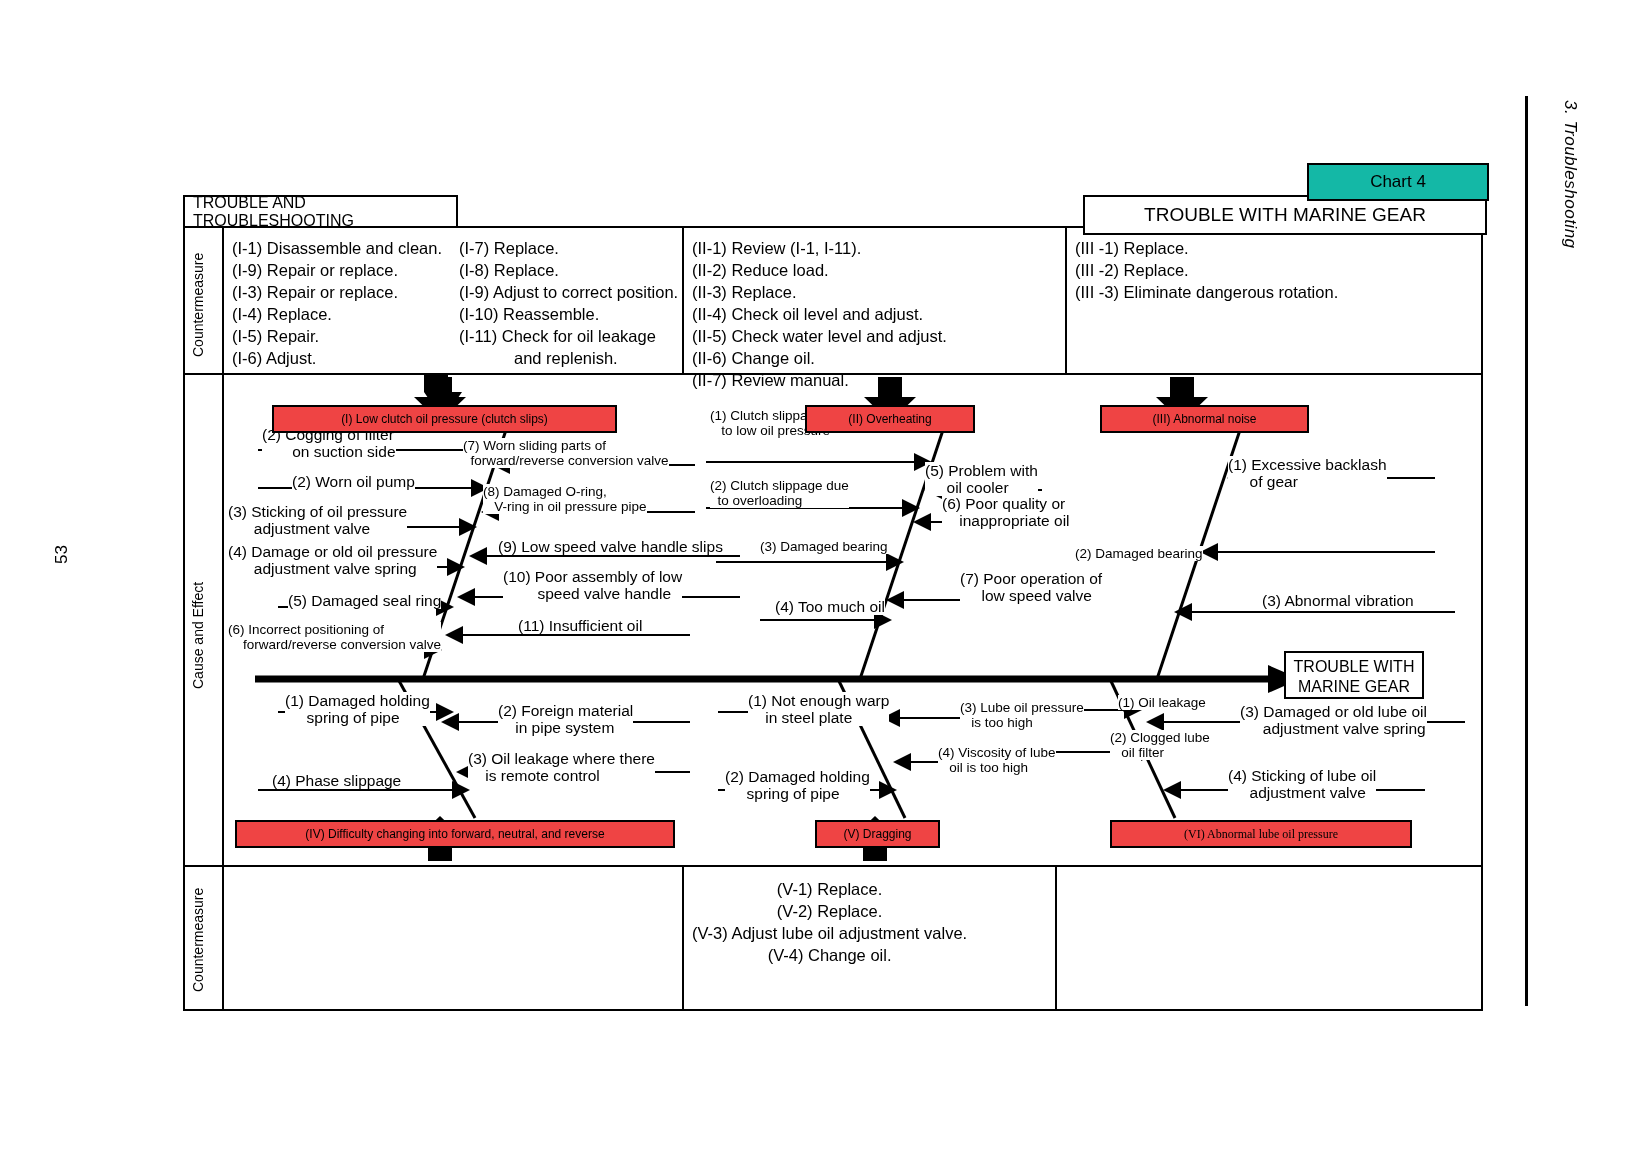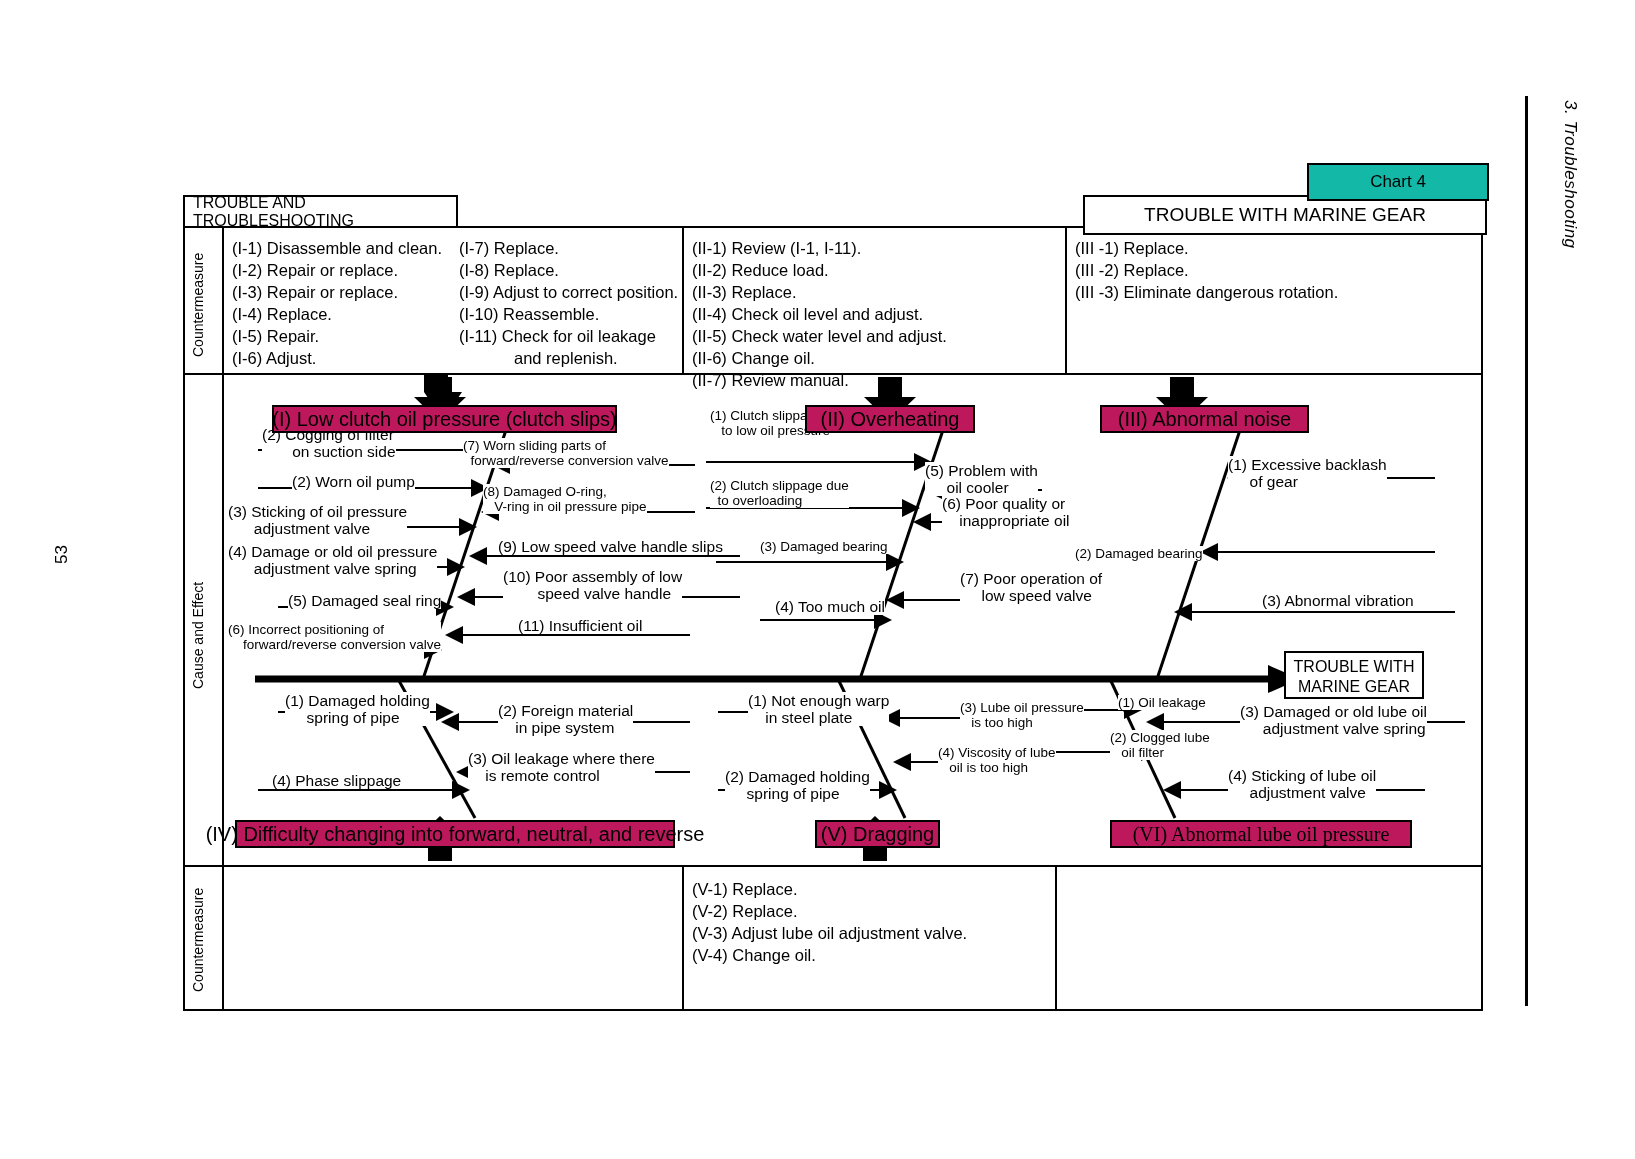--- a/index.html
+++ b/index.html
@@ -124,25 +124,25 @@
   .cm-text {
     position: absolute;
     font-size: 16.5px;
     line-height: 22px;
     white-space: pre;
   }
   
   .nodebox {
     position: absolute;
     border: 2px solid #000;
-    background: #be185d;
+    background: #ef4444;
     display: flex;
     align-items: center;
     justify-content: center;
-    font-size: 20px;
+    font-size: 12px;
     padding: 2px 8px;
     box-sizing: border-box;
     white-space: nowrap;
     z-index: 4;
   }
   .cause {
     position: absolute;
     font-size: 15.5px;
     line-height: 17px;
     background: #fff;
@@ -202,21 +202,21 @@
   <div class="vline" style="left:1065px; top:226px; height:147px;"></div>
 
   <div class="vline" style="left:682px; top:865px; height:146px;"></div>
   <div class="vline" style="left:1055px; top:865px; height:146px;"></div>
 
   <div class="side-label" style="left:190px; top:245px; height:120px;">Countermeasure</div>
   <div class="side-label" style="left:190px; top:540px; height:190px;">Cause   and   Effect</div>
   <div class="side-label" style="left:190px; top:880px; height:120px;">Countermeasure</div>
 
   <div class="cm-text" style="left:232px; top:237px;">(I-1) Disassemble and clean.
-(I-2) Repair or replace.
+(I-9) Repair or replace.
 (I-3) Repair or replace.
 (I-4) Replace.
 (I-5) Repair.
 (I-6) Adjust.</div>
   <div class="cm-text" style="left:459px; top:237px;">(I-7) Replace.
 (I-8) Replace.
 (I-9) Adjust to correct position.
 (I-10) Reassemble.
 (I-11) Check for oil leakage
             and replenish.</div>
@@ -224,21 +224,21 @@
 (II-2) Reduce load.
 (II-3) Replace.
 (II-4) Check oil level and adjust.
 (II-5) Check water level and adjust.
 (II-6) Change oil.
 (II-7) Review manual.</div>
   <div class="cm-text" style="left:1075px; top:237px;">(III -1) Replace.
 (III -2) Replace.
 (III -3) Eliminate dangerous rotation.</div>
 
-  <div class="cm-text" style="left:692px; top:878px;">(V-1) Replace.
+  <div class="cm-text" style="left:692px; top:878px;text-align:center;">(V-1) Replace.
 (V-2) Replace.
 (V-3) Adjust lube oil adjustment valve.
 (V-4) Change oil.</div>
 
   <svg class="overlay" viewBox="0 0 1635 1159">
     <defs>
       <marker id="arrow" markerWidth="9" markerHeight="9" refX="8" refY="4.5" orient="auto">
         <polygon points="0,0 9,4.5 0,9" fill="#000"></polygon>
       </marker>
       <marker id="arrowbig" markerWidth="10" markerHeight="10" refX="9" refY="5" orient="auto">

